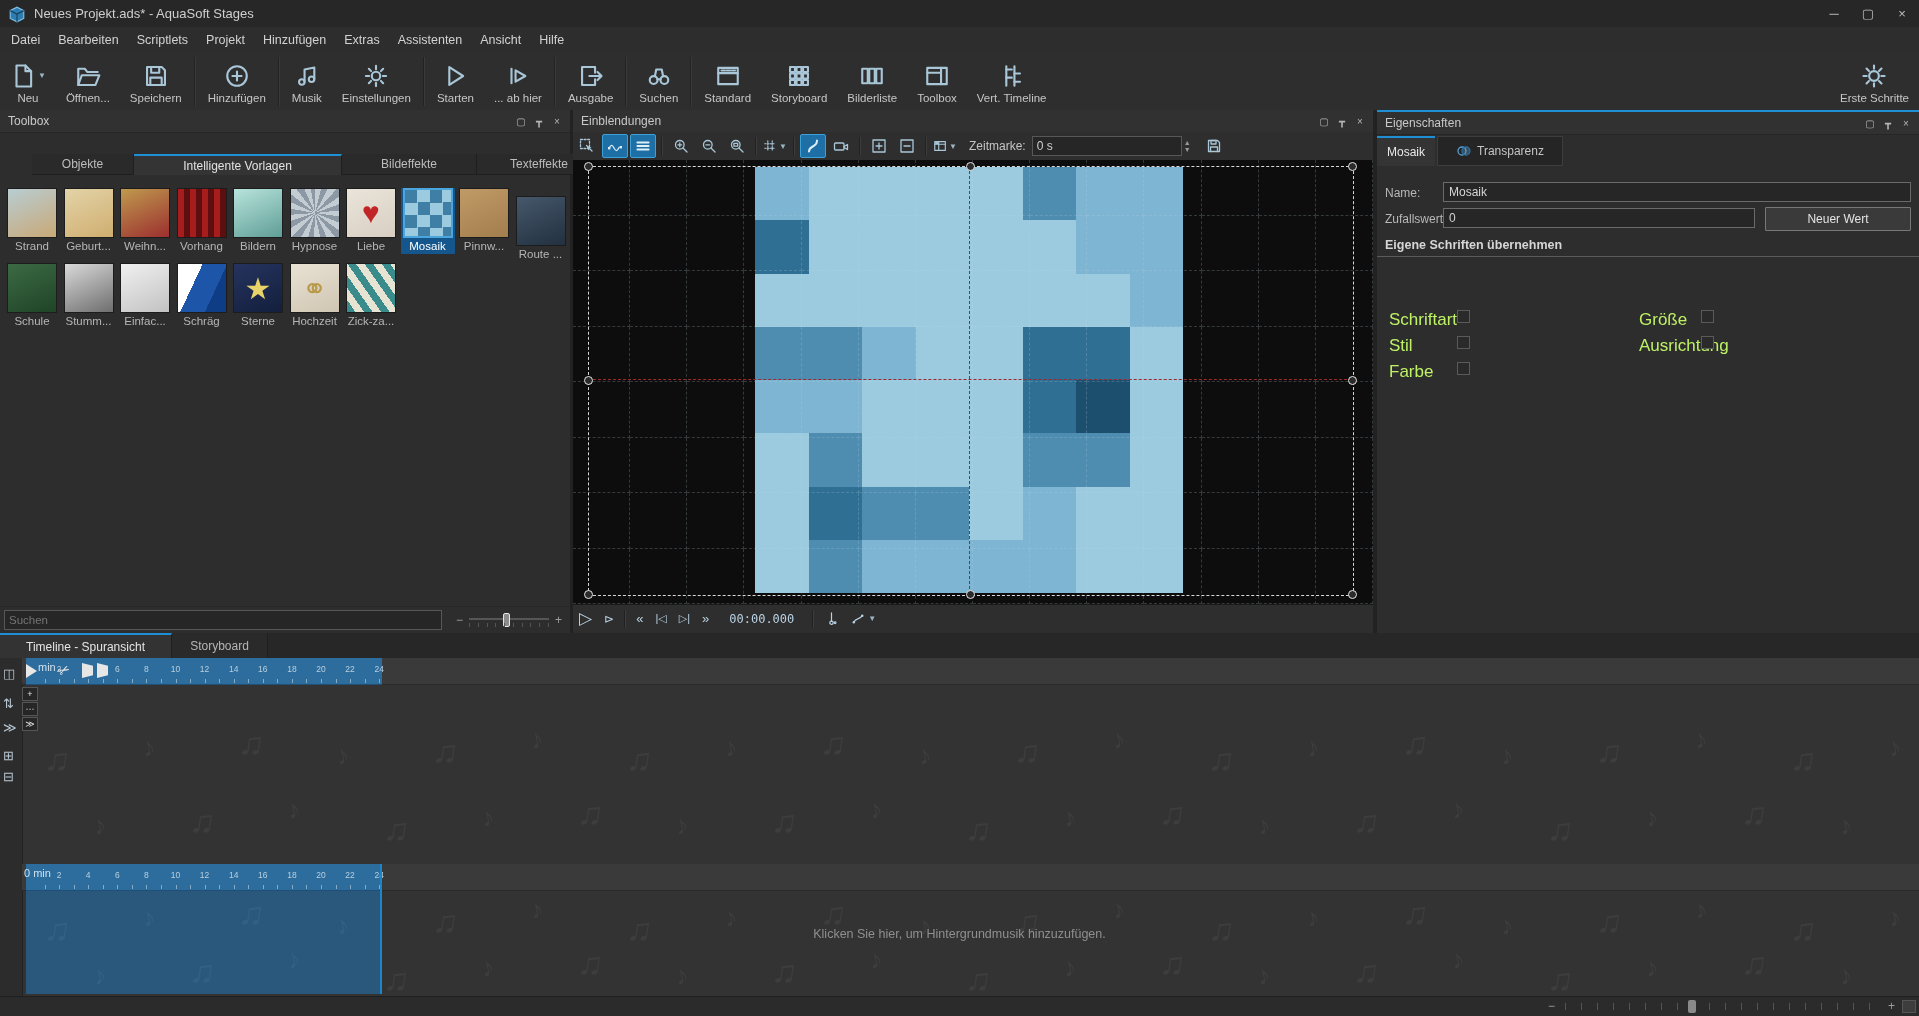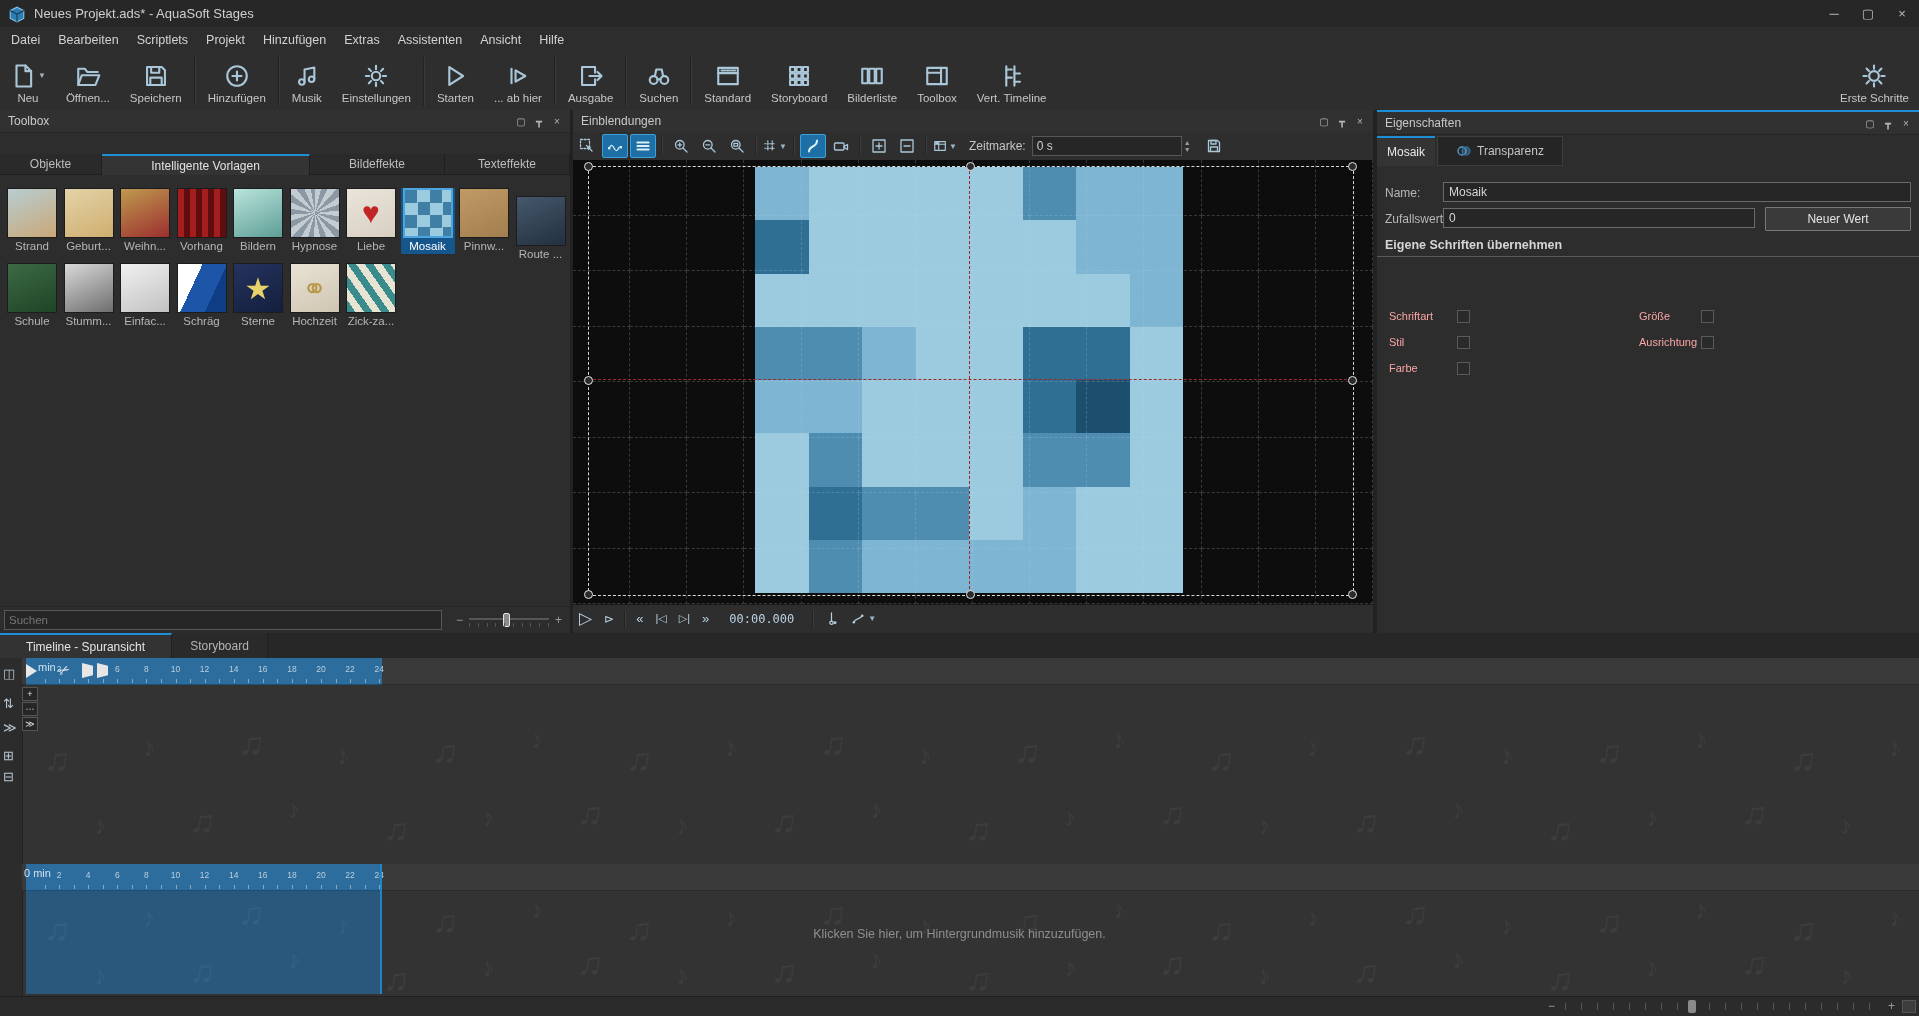--- a/index.html
+++ b/index.html
@@ -104,21 +104,21 @@
               font-size:12px;padding:0 5px;height:18px;font-family:"Liberation Sans",sans-serif;}
   .prop-btn{position:absolute;background:#3a3a3a;border:1px solid #787878;color:#e3e3e3;
             font-size:12px;display:flex;align-items:center;justify-content:center;border-radius:1px;}
   .ptab{position:absolute;top:26px;height:30px;display:flex;align-items:center;justify-content:center;
         font-size:12px;color:#c4c4c4;box-sizing:border-box;}
   .ptab.sel{background:#343434;border-top:2px solid #1e8fd5;color:#e8e8e8;}
   .ptab.idle{background:#252525;border:1px solid #3d3d3d;}
   .sectitle{position:absolute;font-size:12.5px;font-weight:bold;color:#d6d6d6;}
   .secline{position:absolute;height:1px;background:#5a5a5a;}
   .sectext{position:absolute;font-size:12px;color:#bdbdbd;line-height:17px;}
-  .cb-label{position:absolute;font-size:11px;color:#fca5a5;}
+  .cb-label{position:absolute;font-size:17px;color:#bef264;}
   .cb-box{position:absolute;width:13px;height:13px;background:#2a2a2a;border:1px solid #5a5a5a;box-sizing:border-box;}
 
   
   .bottom{position:absolute;left:0;top:633px;width:1919px;height:363px;background:#333;overflow:hidden;}
   .bt-tabs{position:absolute;left:0;top:0;width:1919px;height:25px;background:#272727;border-bottom:1px solid #1e1e1e;}
   .bt-tab{position:absolute;top:0;height:25px;display:flex;align-items:center;justify-content:center;
           font-size:12px;color:#b5b5b5;background:#2a2a2a;border-right:1px solid #1f1f1f;box-sizing:border-box;}
   .bt-tab.sel{background:#333;border-top:2px solid #1e8fd5;color:#e4e4e4;}
   .rail{position:absolute;left:0;top:25px;width:22px;height:338px;background:#2c2c2c;border-right:1px solid #222;}
   .rail span{position:absolute;left:3px;color:#b9c7d2;font-size:13px;}
@@ -349,21 +349,21 @@
 
     <section class="panel" style="left:0;width:570px;">
       <div class="phead">
         <span class="ptitle">Toolbox</span>
         <div class="phead-btns">
           <span class="phbtn">▢</span>
           <span class="phbtn">┳</span>
           <span class="phbtn">×</span>
         </div>
       </div>
-      <div class="tbx-row" id="tbxrow2" style="top:44px;width:570px;">
+      <div class="tbx-row" id="tbxrow2" style="top:44px;width:570px;margin-left:32px;">
           <div class="tbx-tab" style="width: 102px;">Objekte</div>
           <div class="tbx-tab sel" style="width: 208px;">Intelligente Vorlagen</div>
           <div class="tbx-tab" style="width: 135px;">Bildeffekte</div>
           <div class="tbx-tab" style="width: 125px;">Texteffekte</div>
         </div>
       <div id="tplgrid" class="abs" style="left:0;top:66px;width:570px;height:420px;">
           <div class="tpl-cell" style="left: 5px; top: 12px;">
             <div class="tpl-thumb" style="background:linear-gradient(155deg,#b8cdd2,#c9a877);"></div>
             <div class="tpl-name">Strand</div>
           </div>

